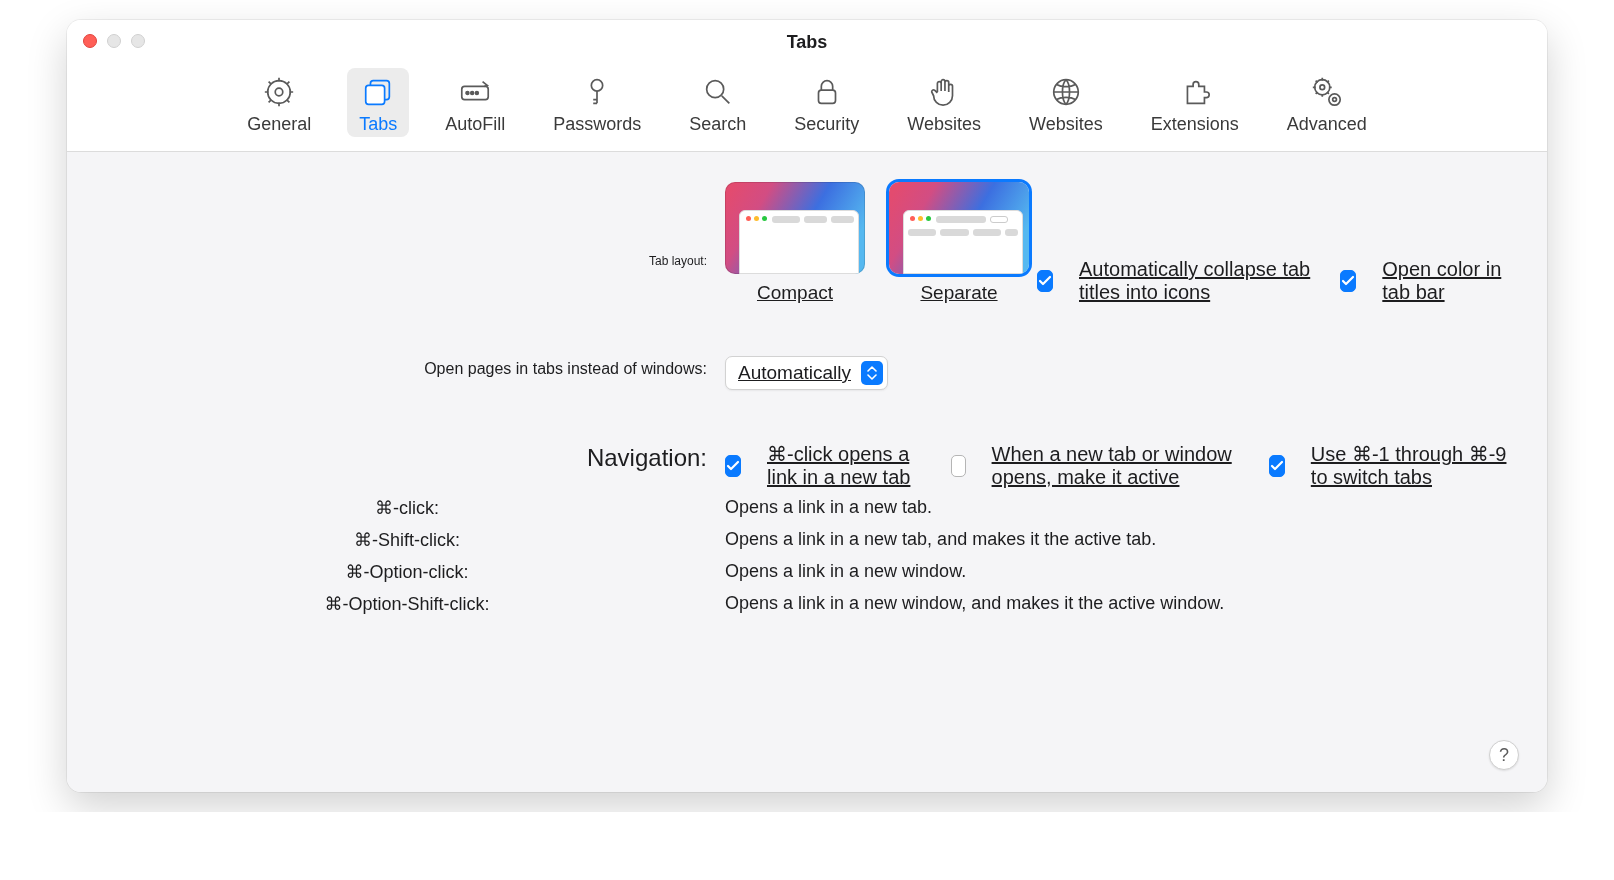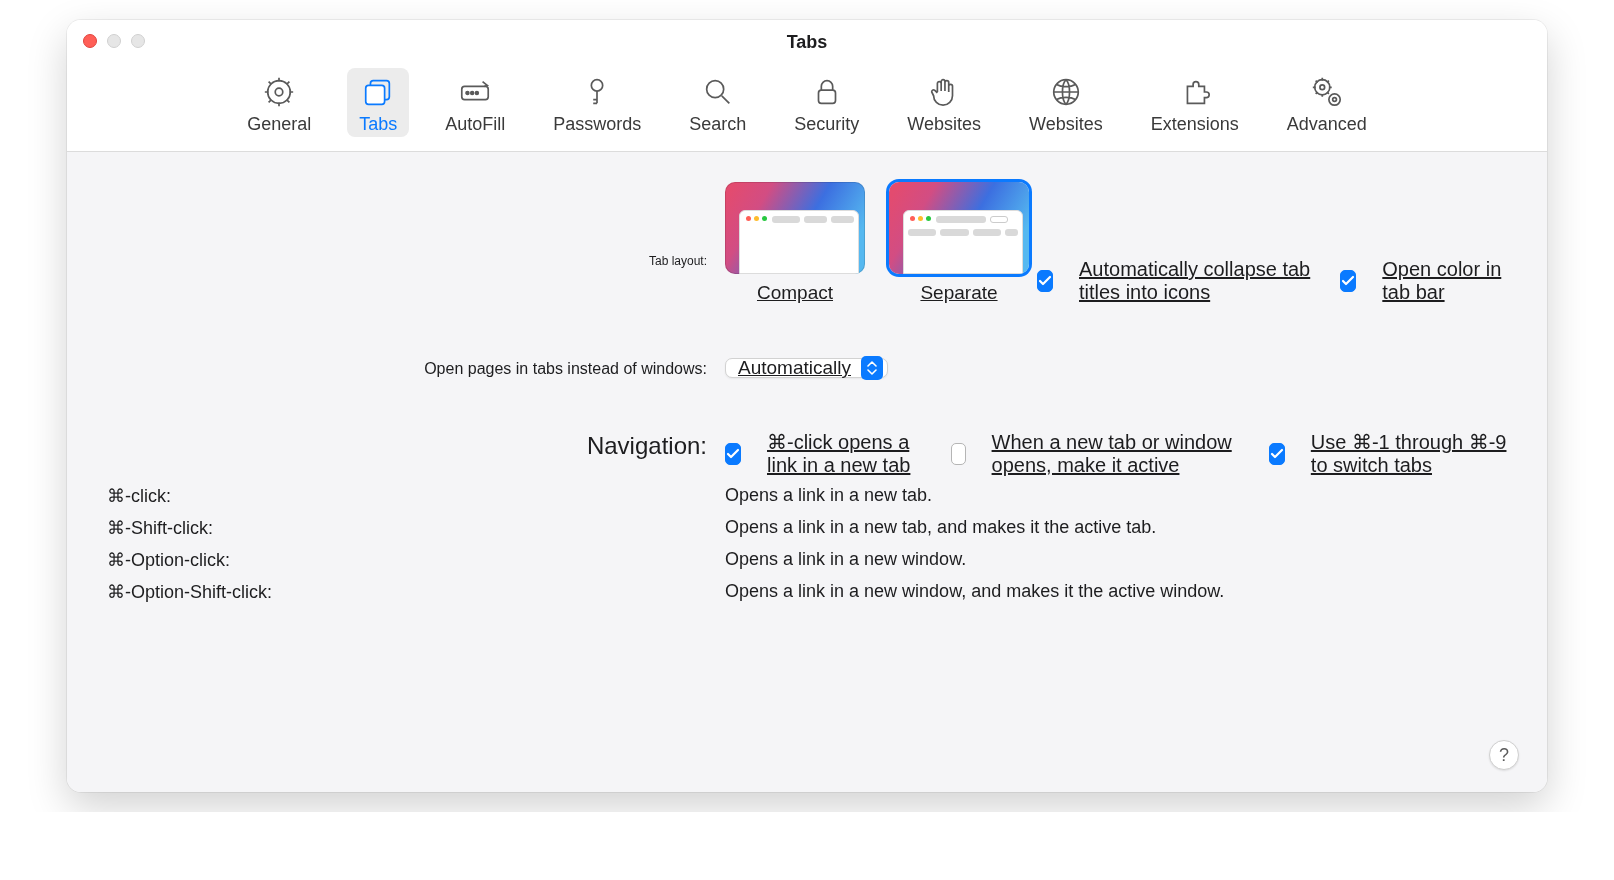--- a/index.html
+++ b/index.html
@@ -53,27 +53,27 @@
   .md.r{background:#ff5f57;} .md.y{background:#febc2e;} .md.g{background:#28c840;}
   .mini-tabs{position:absolute;top:5px;left:32px;right:4px;display:flex;gap:4px;}
   .mt{height:7px;border-radius:3px;background:#d9d9d9;}
   .mini-toolbar{position:absolute;top:18px;left:4px;right:4px;display:flex;gap:4px;}
   .mtb{height:7px;border-radius:3px;background:#d9d9d9;}
   .thumb-label{font-size:19px;}
   .chk-row{display:flex;align-items:center;gap:26px;font-size:20px;}
   .chk{width:22px;height:22px;border-radius:5px;border:1px solid #b5b5b5;display:flex;align-items:center;justify-content:center;background:#fff;}
   .chk.checked{background:#0a7aff;border-color:#0a7aff;}
   .chk.checked svg{width:14px;height:14px;}
-  .dropdown{display:flex;align-items:center;background:#fff;border:1px solid #d2d2d2;border-radius:7px;box-shadow:0 1px 2px rgba(0,0,0,0.06);height:20px;padding:0 4px 0 12px;gap:10px;cursor:pointer;}
+  .dropdown{display:flex;align-items:center;background:#fff;border:1px solid #d2d2d2;border-radius:7px;box-shadow:0 1px 2px rgba(0,0,0,0.06);height:34px;padding:0 4px 0 12px;gap:10px;cursor:pointer;}
   .dropdown-text{font-size:19px;}
   .dropdown-arrows{width:22px;height:24px;border-radius:5px;background:#0a7aff;display:flex;flex-direction:column;align-items:center;justify-content:center;gap:2px;}
   .dropdown-arrows svg{width:10px;height:6px;}
   .spacer{height:28px;}
   .help-hints{display:grid;grid-template-columns: 600px auto;column-gap:18px;row-gap:10px;font-size:18px;margin-top:8px;}
-  .help-hints .h-k{text-align:left;}
+  .help-hints .h-k{text-align:center;}
   .help-btn{position:absolute;right:28px;bottom:22px;width:30px;height:30px;border-radius:50%;background:#fff;border:1px solid #d0d0d0;display:flex;align-items:center;justify-content:center;font-size:18px;color:#5a5a5a;box-shadow:0 1px 2px rgba(0,0,0,0.1);cursor:pointer;}
 </style>
 </head>
 <body>
 
 <div class="window">
 
   <div class="titlebar">
     <div class="title-row">
       <div class="traffic">

